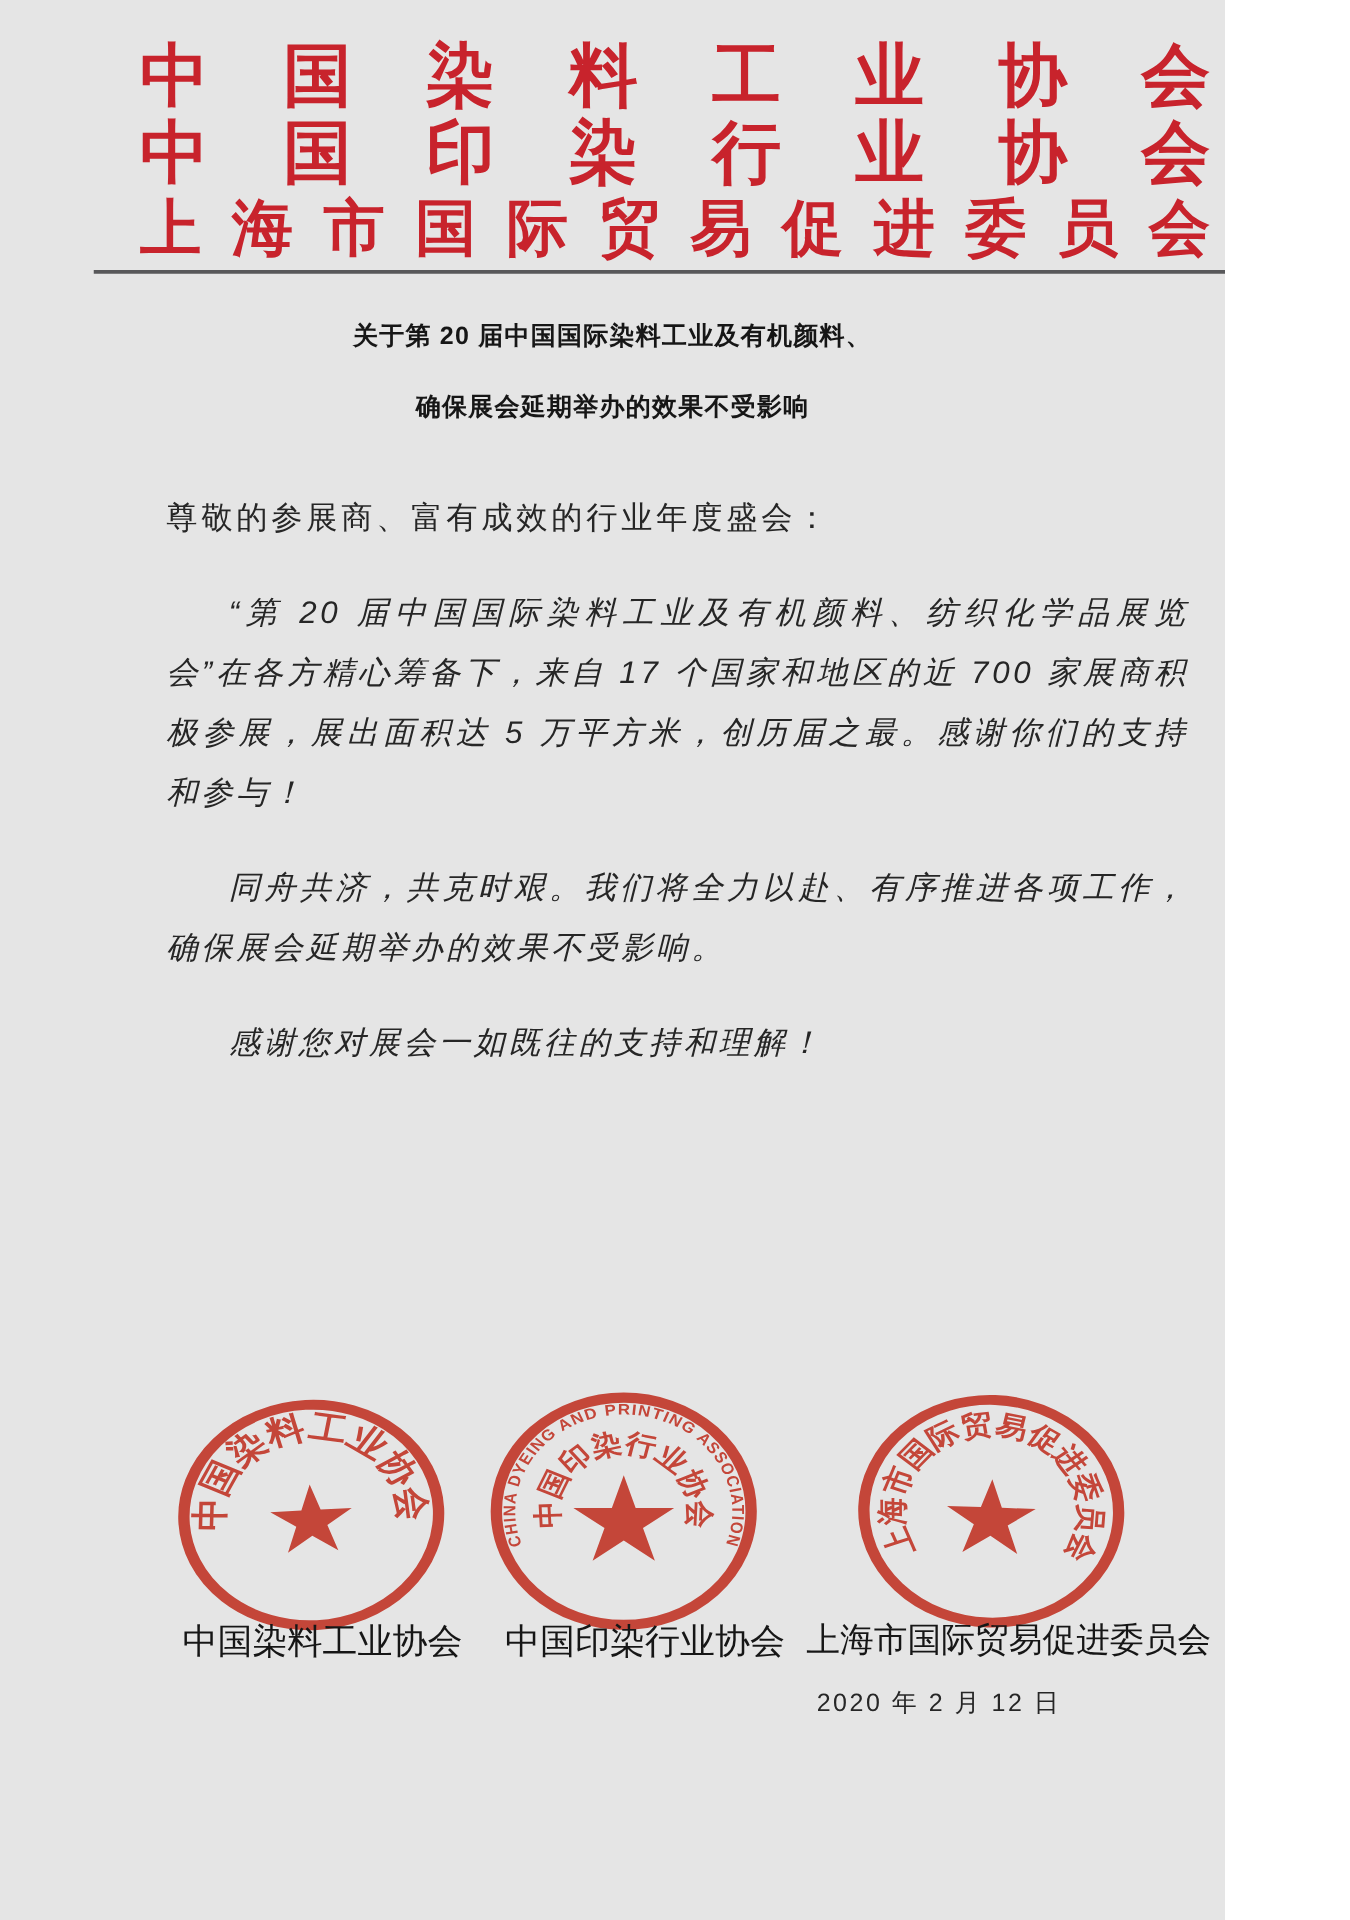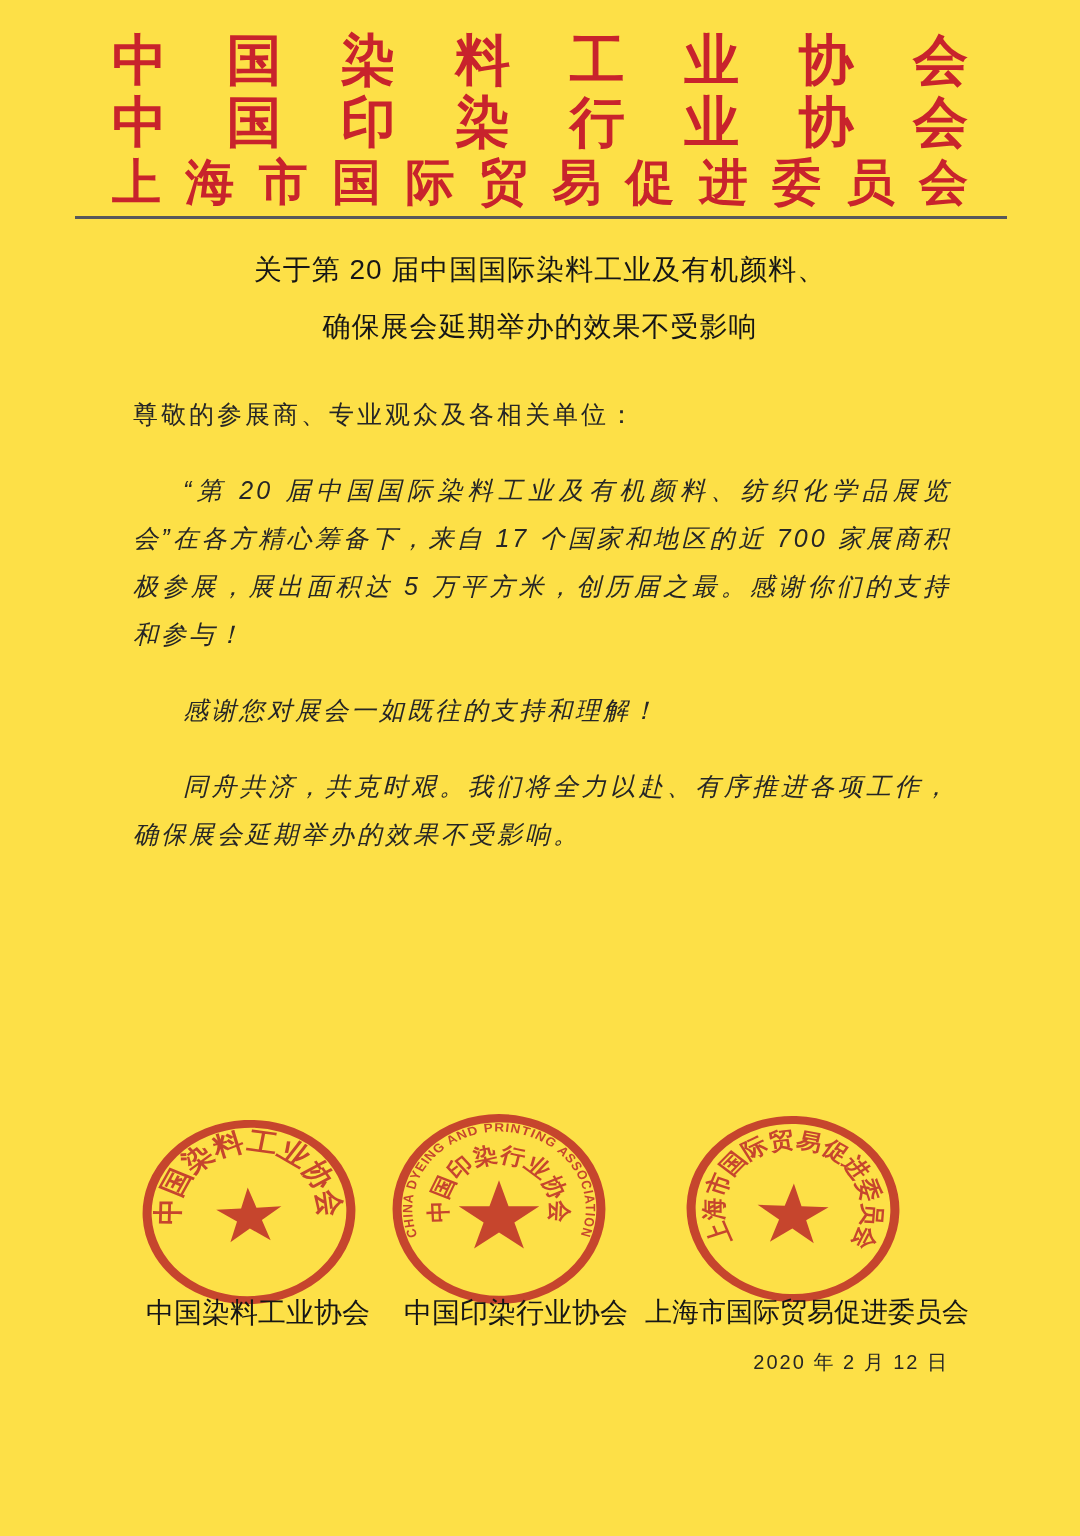--- a/index.html
+++ b/index.html
@@ -1,32 +1,32 @@
 <!DOCTYPE html>
 <html><head>
 <meta charset="utf-8">
 <style>
   html,body{margin:0;padding:0;background:#ffffff;}
   .page{
-    position:relative;width:1080px;height:1536px;background:#fde047;
+    position:relative;width:980px;height:1536px;background:#e5e5e5;
     overflow:hidden;font-family:"Liberation Sans",sans-serif;
   }
   
   .letterhead{
     position:absolute;left:112px;top:30px;width:856px;
     color:#c8232c;font-family:"Liberation Serif",serif;font-weight:bold;
   }
   .lh-line{text-align:justify;text-align-last:justify;}
   .lh-big{font-size:55px;line-height:62px;}
   .lh-small{font-size:49px;line-height:54px;margin-top:2px;}
   .divider{position:absolute;left:75px;top:216px;width:932px;height:3px;background:#58585a;}
   
   .title{
     position:absolute;left:0;top:241px;width:100%;text-align:center;
-    font-size:28px;font-weight:normal;color:#161616;line-height:57px;letter-spacing:1px;
+    font-size:20px;font-weight:bold;color:#161616;line-height:57px;letter-spacing:1px;
   }
   
   .body-text{
     position:absolute;left:133px;top:390px;width:818px;
     font-size:25px;color:#262626;line-height:48px;letter-spacing:3px;text-align:justify;
   }
   .body-text p{margin:0 0 28px 0;}
   .body-text p.indent{text-indent:2em;font-style:italic;}
   .bold-seg{font-weight:bold;}
   
@@ -60,24 +60,24 @@
     <div class="lh-line lh-small">上海市国际贸易促进委员会</div>
   </div>
   <div class="divider"></div>
 
   <div class="title">
     <div>关于第 20 届中国国际染料工业及有机颜料、</div>
     <div>确保展会延期举办的效果不受影响</div>
   </div>
 
   <div class="body-text">
-    <p>尊敬的参展商、专业观众及各相关单位：</p>
+    <p>尊敬的参展商、富有成效的行业年度盛会：</p>
     <p class="indent">“第 20 届中国国际染料工业及有机颜料、纺织化学品展览会”在各方精心筹备下，来自 17 个国家和地区的近 700 家展商积极参展，展出面积达 5 万平方米，创历届之最。感谢你们的支持和参与！</p>
+    <p class="indent">同舟共济，共克时艰。我们将全力以赴、有序推进各项工作，确保展会延期举办的效果不受影响。</p>
     <p class="indent">感谢您对展会一如既往的支持和理解！</p>
-    <p class="indent">同舟共济，共克时艰。我们将全力以赴、有序推进各项工作，确保展会延期举办的效果不受影响。</p>
   </div>
 
   <svg class="seal seal-1" width="222" height="192" viewBox="0 0 220 220" preserveAspectRatio="none">
     <circle class="seal-ring" cx="110" cy="110" r="101"></circle>
     <path id="arc-s1" d="M 66.9 165.2 A 70 70 0 1 1 153.1 165.2" fill="none"></path>
     <text class="seal-arc-cn" font-size="30">
       <textPath href="#arc-s1" startOffset="50%" text-anchor="middle">中国染料工业协会</textPath>
     </text>
     <polygon class="seal-star" points="0,-100 22.5,-30.9 95.1,-30.9 36.3,11.8 58.8,80.9 0,38.2 -58.8,80.9 -36.3,11.8 -95.1,-30.9 -22.5,-30.9" transform="translate(110,116) scale(0.34)"></polygon>
   </svg>

